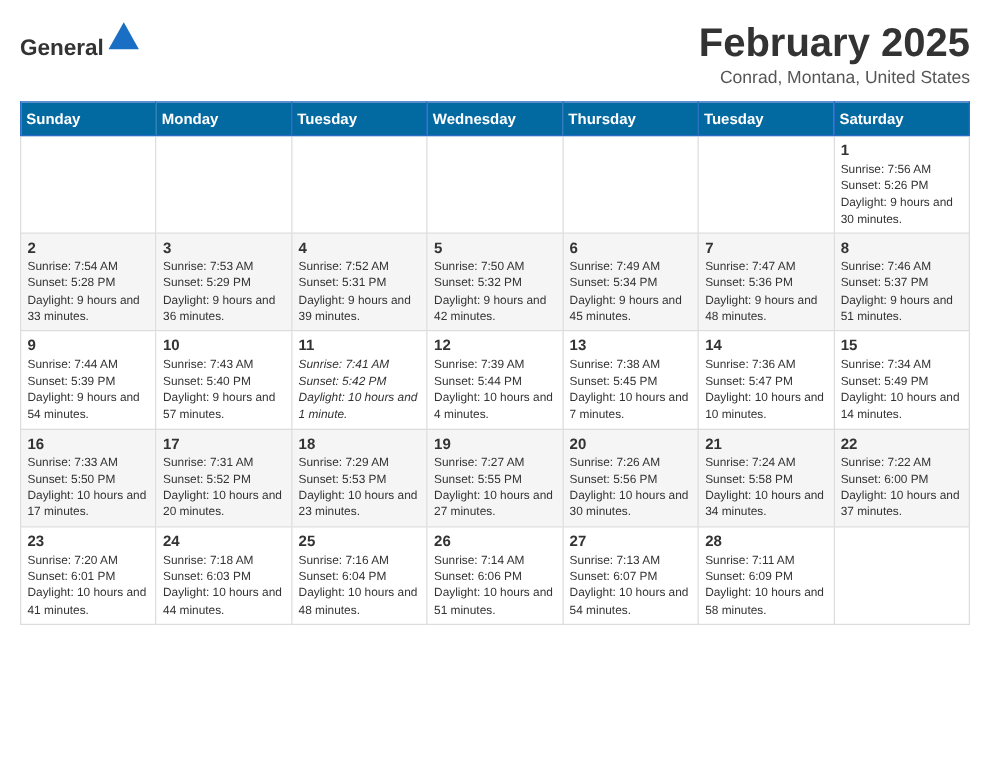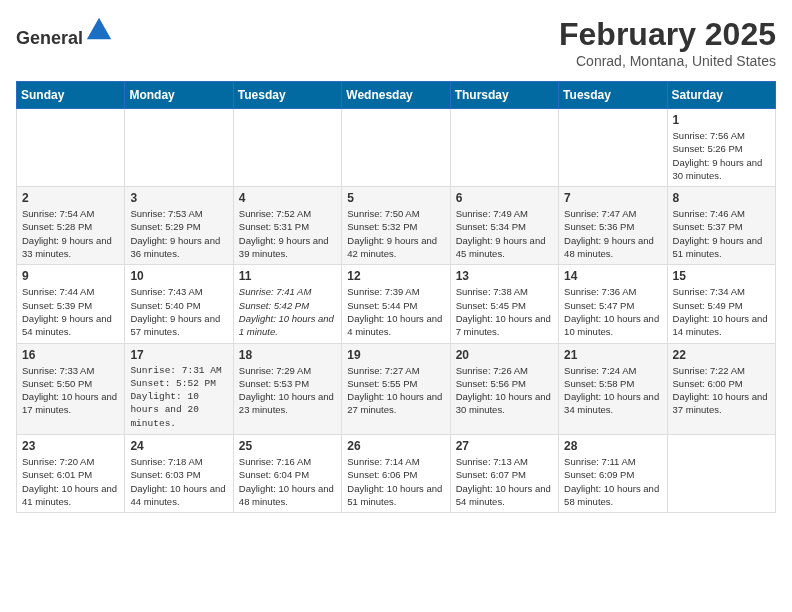--- a/index.html
+++ b/index.html
@@ -222,21 +222,21 @@
       </tr>
       <tr>
         <td>
           <span class="day-number">16</span>
           <div class="day-info" style="white-space: pre-line;">Sunrise: 7:33 AM
 Sunset: 5:50 PM
 Daylight: 10 hours and 17 minutes.</div>
         </td>
         <td>
           <span class="day-number">17</span>
-          <div class="day-info" style="white-space: pre-line; font-family: Liberation Mono, monospace;">Sunrise: 7:31 AM
+          <div class="day-info" style="white-space: pre-line;">Sunrise: 7:31 AM
 Sunset: 5:52 PM
 Daylight: 10 hours and 20 minutes.</div>
         </td>
         <td>
           <span class="day-number">18</span>
           <div class="day-info" style="white-space: pre-line;">Sunrise: 7:29 AM
 Sunset: 5:53 PM
 Daylight: 10 hours and 23 minutes.</div>
         </td>
         <td>

